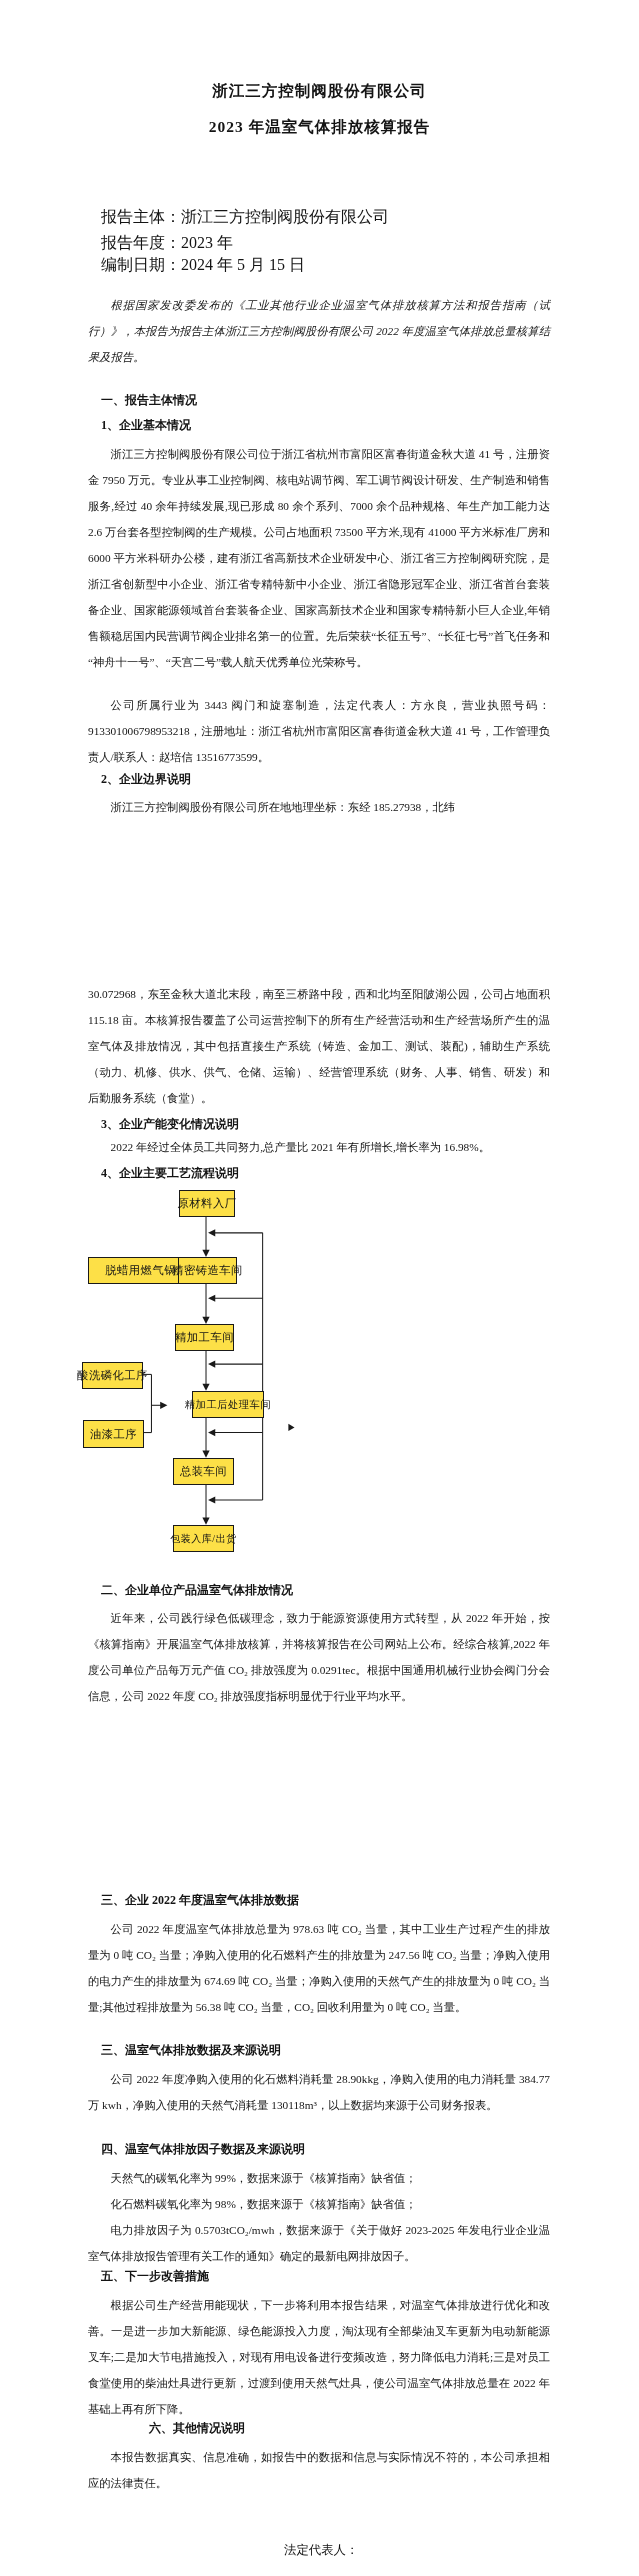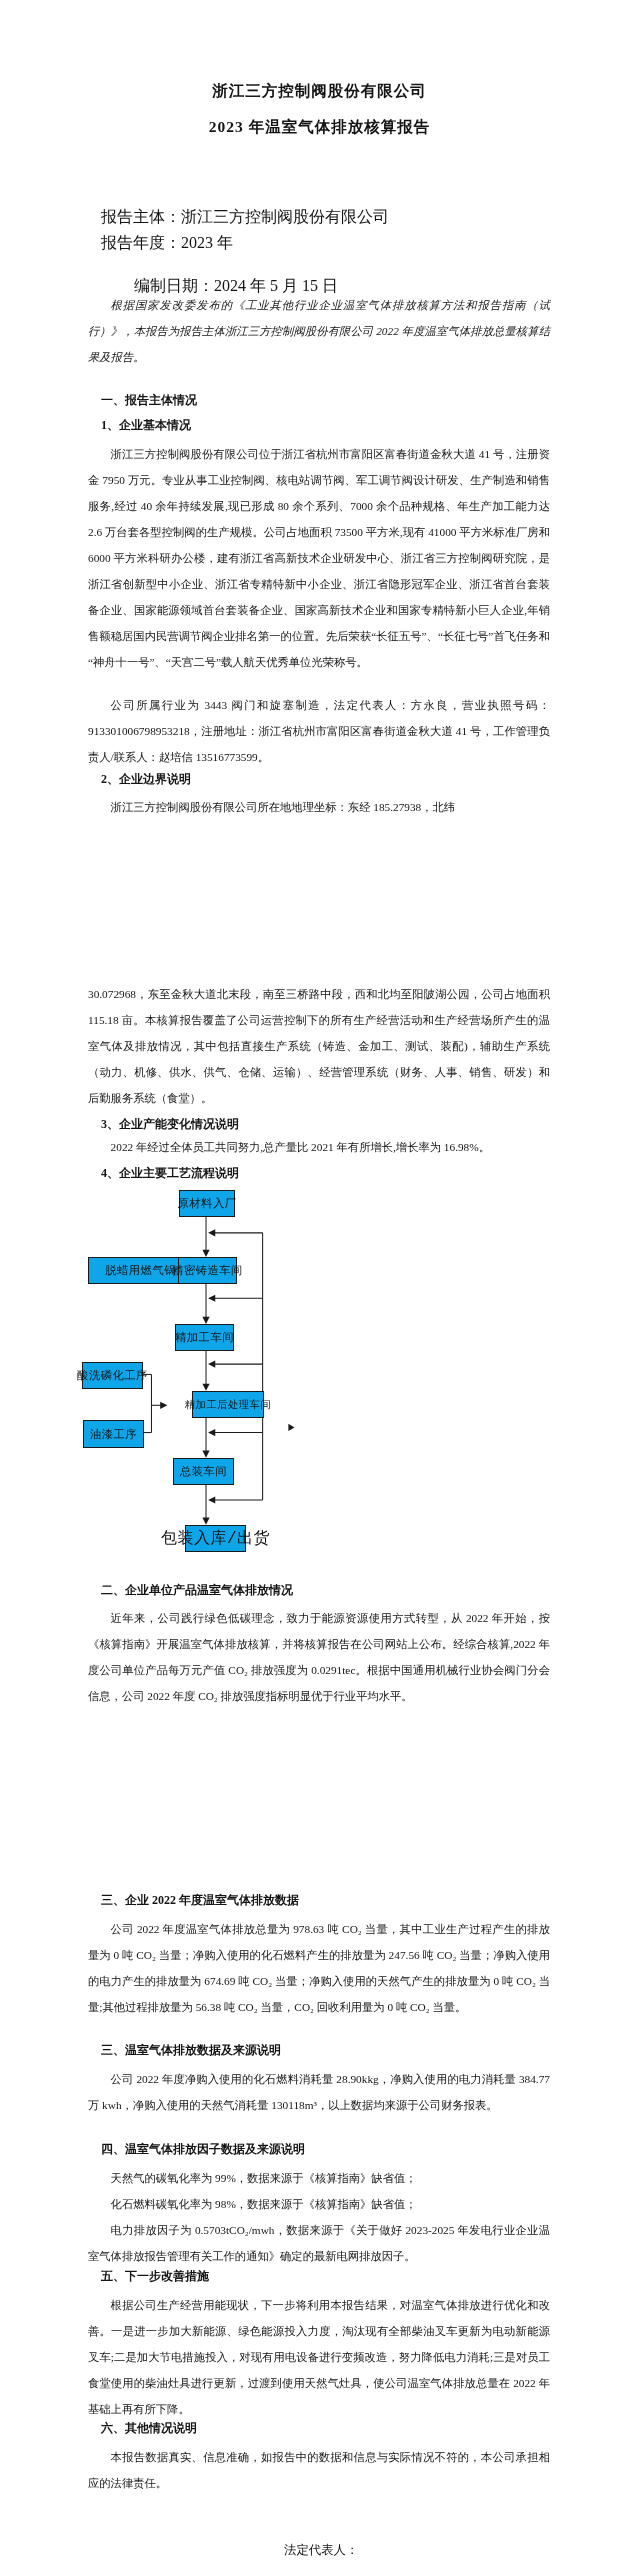--- a/index.html
+++ b/index.html
@@ -11,36 +11,36 @@
   .doc-title{left:0;top:81px;width:639px;text-align:center;font-size:15.5px;font-weight:bold;letter-spacing:1px;}
   .doc-title2{top:117px;}
   .meta-line{left:101px;width:448px;font-size:16px;line-height:26px;}
   .para{left:88px;width:462px;font-size:11.3px;line-height:26px;text-align:justify;text-indent:2em;}
   .para.noindent{text-indent:0;}
   .heading{left:101px;width:448px;font-size:12px;font-weight:bold;line-height:17.5px;}
   
   .flow{left:0;top:1185px;width:639px;height:368px;}
   .flow svg{position:absolute;left:0;top:0;}
   .fbox{
-    position:absolute;border:1px solid #1a1a1a;background:#0ea5e9;
+    position:absolute;border:1px solid #1a1a1a;background:#fde047;
     display:flex;align-items:center;justify-content:center;
-    font-size:11.3px;letter-spacing:0.5px;white-space:nowrap;font-family:Liberation Mono, monospace;
+    font-size:11.3px;letter-spacing:0.5px;white-space:nowrap;
   }
   
   .legal-rep{left:284px;top:2542px;font-size:12.4px;}
 </style>
 </head>
 <body>
 
 <div class="abs doc-title">浙江三方控制阀股份有限公司</div>
 <div class="abs doc-title doc-title2">2023 年温室气体排放核算报告</div>
 
 <div class="abs meta-line" style="top:204px;">报告主体：浙江三方控制阀股份有限公司</div>
 <div class="abs meta-line" style="top:230px;">报告年度：2023 年</div>
-<div class="abs meta-line" style="top:273px;margin-left:33px;">编制日期：2024 年 5 月 15 日</div>
+<div class="abs meta-line" style="top:252px;">编制日期：2024 年 5 月 15 日</div>
 
 <div class="abs para" style="top:292px;font-style:italic;">根据国家发改委发布的《工业其他行业企业温室气体排放核算方法和报告指南（试行）》，本报告为报告主体浙江三方控制阀股份有限公司 2022 年度温室气体排放总量核算结果及报告。</div>
 
 <div class="abs heading" style="top:392px;">一、报告主体情况</div>
 <div class="abs heading" style="top:417px;">1、企业基本情况</div>
 <div class="abs para" style="top:441px;">浙江三方控制阀股份有限公司位于浙江省杭州市富阳区富春街道金秋大道 41 号，注册资金 7950 万元。专业从事工业控制阀、核电站调节阀、军工调节阀设计研发、生产制造和销售服务,经过 40 余年持续发展,现已形成 80 余个系列、7000 余个品种规格、年生产加工能力达 2.6 万台套各型控制阀的生产规模。公司占地面积 73500 平方米,现有 41000 平方米标准厂房和 6000 平方米科研办公楼，建有浙江省高新技术企业研发中心、浙江省三方控制阀研究院，是浙江省创新型中小企业、浙江省专精特新中小企业、浙江省隐形冠军企业、浙江省首台套装备企业、国家能源领域首台套装备企业、国家高新技术企业和国家专精特新小巨人企业,年销售额稳居国内民营调节阀企业排名第一的位置。先后荣获“长征五号”、“长征七号”首飞任务和“神舟十一号”、“天宫二号”载人航天优秀单位光荣称号。</div>
 <div class="abs para" style="top:692px;">公司所属行业为 3443 阀门和旋塞制造，法定代表人：方永良，营业执照号码：913301006798953218，注册地址：浙江省杭州市富阳区富春街道金秋大道 41 号，工作管理负责人/联系人：赵培信 13516773599。</div>
 <div class="abs heading" style="top:771px;">2、企业边界说明</div>
 <div class="abs para" style="top:794px;">浙江三方控制阀股份有限公司所在地地理坐标：东经 185.27938，北纬</div>
 <div class="abs para noindent" style="top:981px;">30.072968，东至金秋大道北末段，南至三桥路中段，西和北均至阳陂湖公园，公司占地面积 115.18 亩。本核算报告覆盖了公司运营控制下的所有生产经营活动和生产经营场所产生的温室气体及排放情况，其中包括直接生产系统（铸造、金加工、测试、装配)，辅助生产系统（动力、机修、供水、供气、仓储、运输）、经营管理系统（财务、人事、销售、研发）和后勤服务系统（食堂）。</div>
@@ -101,38 +101,38 @@
     </div>
   <div class="fbox" style="left:167px;top:206px;width:70px;height:25px;font-size:10.3px;margin-left:25px;">
       <span>精加工后处理车间</span>
     </div>
   <div class="fbox" style="left:83px;top:235px;width:59px;height:26px;">
       <span>油漆工序</span>
     </div>
   <div class="fbox" style="left:173px;top:273px;width:59px;height:25px;">
       <span>总装车间</span>
     </div>
-  <div class="fbox" style="left:185px;top:340px;width:59px;height:25px;font-size:16px;">
+  <div class="fbox" style="left:173px;top:340px;width:59px;height:25px;font-size:10px;">
       <span>包装入库/出货</span>
     </div>
 </div>
 
 <div class="abs heading" style="top:1582px;">二、企业单位产品温室气体排放情况</div>
 <div class="abs para" style="top:1605px;">近年来，公司践行绿色低碳理念，致力于能源资源使用方式转型，从 2022 年开始，按《核算指南》开展温室气体排放核算，并将核算报告在公司网站上公布。经综合核算,2022 年度公司单位产品每万元产值 CO₂ 排放强度为 0.0291tec。根据中国通用机械行业协会阀门分会信息，公司 2022 年度 CO₂ 排放强度指标明显优于行业平均水平。</div>
 
 <div class="abs heading" style="top:1892px;">三、企业 2022 年度温室气体排放数据</div>
 <div class="abs para" style="top:1916px;">公司 2022 年度温室气体排放总量为 978.63 吨 CO₂ 当量，其中工业生产过程产生的排放量为 0 吨 CO₂ 当量；净购入使用的化石燃料产生的排放量为 247.56 吨 CO₂ 当量；净购入使用的电力产生的排放量为 674.69 吨 CO₂ 当量；净购入使用的天然气产生的排放量为 0 吨 CO₂ 当量;其他过程排放量为 56.38 吨 CO₂ 当量，CO₂ 回收利用量为 0 吨 CO₂ 当量。</div>
 <div class="abs heading" style="top:2042px;">三、温室气体排放数据及来源说明</div>
 <div class="abs para" style="top:2066px;">公司 2022 年度净购入使用的化石燃料消耗量 28.90kkg，净购入使用的电力消耗量 384.77 万 kwh，净购入使用的天然气消耗量 130118m³，以上数据均来源于公司财务报表。</div>
 
 <div class="abs heading" style="top:2141px;">四、温室气体排放因子数据及来源说明</div>
 <div class="abs para" style="top:2165px;">天然气的碳氧化率为 99%，数据来源于《核算指南》缺省值；</div>
 <div class="abs para" style="top:2191px;">化石燃料碳氧化率为 98%，数据来源于《核算指南》缺省值；</div>
 <div class="abs para" style="top:2217px;">电力排放因子为 0.5703tCO₂/mwh，数据来源于《关于做好 2023-2025 年发电行业企业温室气体排放报告管理有关工作的通知》确定的最新电网排放因子。</div>
 
 <div class="abs heading" style="top:2268px;">五、下一步改善措施</div>
 <div class="abs para" style="top:2292px;">根据公司生产经营用能现状，下一步将利用本报告结果，对温室气体排放进行优化和改善。一是进一步加大新能源、绿色能源投入力度，淘汰现有全部柴油叉车更新为电动新能源叉车;二是加大节电措施投入，对现有用电设备进行变频改造，努力降低电力消耗;三是对员工食堂使用的柴油灶具进行更新，过渡到使用天然气灶具，使公司温室气体排放总量在 2022 年基础上再有所下降。</div>
 
-<div class="abs heading" style="top:2420px;">六、其他情况说明</div>
+<div class="abs heading" style="top:2420px;margin-left:48px;">六、其他情况说明</div>
 <div class="abs para" style="top:2444px;">本报告数据真实、信息准确，如报告中的数据和信息与实际情况不符的，本公司承担相应的法律责任。</div>
 
 <div class="abs legal-rep">法定代表人：</div>
 
 
 </body></html>

